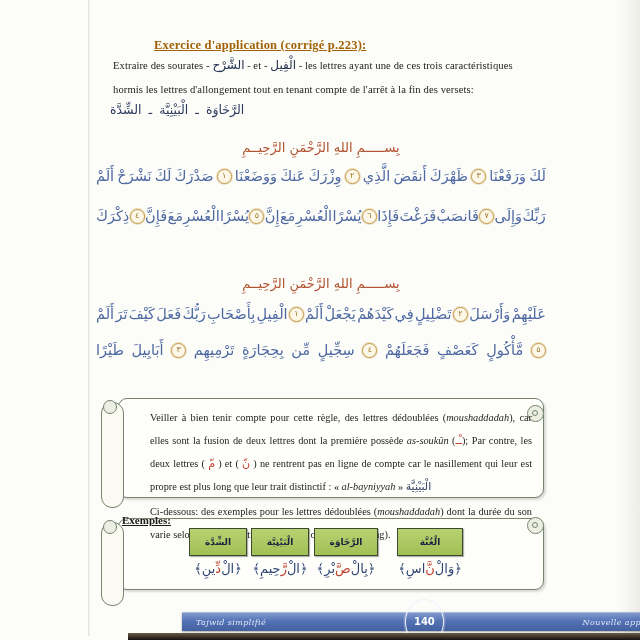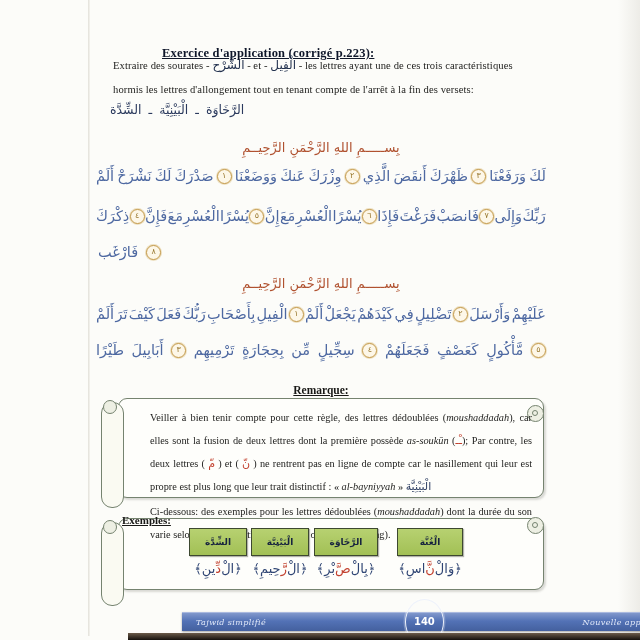--- a/index.html
+++ b/index.html
@@ -6,21 +6,21 @@
   body{width:640px;height:640px;background:#fcfcf9;font-family:"Liberation Serif",serif;overflow:hidden;}
   #page{position:relative;width:640px;height:640px;background:#fcfcf9;}
 
   
   .gutter{position:absolute;left:88px;top:0;width:2px;height:636px;background:linear-gradient(to right,#e2e0d9,#f5f4ef);}
   .edge-right{position:absolute;left:618px;top:0;width:22px;height:640px;background:linear-gradient(to right,rgba(0,0,0,0),#edece7);}
   .book-edge{position:absolute;left:128px;top:633px;width:512px;height:7px;background:linear-gradient(to bottom,#6b5a49,#15110d);}
 
   .sheet{position:absolute;left:96px;top:20px;width:450px;height:592px;}
 
-  .title{position:absolute;left:50px;top:10px;margin:16px;font-size:12.5px;font-weight:bold;color:#0f172a;text-decoration:underline;letter-spacing:.2px;}
+  .title{position:absolute;left:50px;top:10px;margin:8px;font-size:12.5px;font-weight:bold;color:#a16207;text-decoration:underline;letter-spacing:.2px;}
   .fr{position:absolute;margin:0;font-size:10.6px;color:#222220;letter-spacing:.1px;}
   .line1{left:17px;top:38px;width:440px;}
   .line2{left:17px;top:64px;width:440px;}
 
   .terms{position:absolute;left:14px;top:82px;display:flex;direction:ltr;gap:7px;font-family:"DejaVu Sans",sans-serif;font-size:12.5px;color:#2b3a5e;}
   .terms .aword{direction:rtl;unicode-bidi:isolate;}
 
   .bismillah{position:absolute;left:0;width:450px;text-align:center;font-family:"DejaVu Sans",sans-serif;font-size:13px;color:#b0512f;letter-spacing:-.5px;}
   .b1{top:120px;} .b2{top:256px;}
 
@@ -121,24 +121,20 @@
         <span class="aword">الْعُسْرِ</span>
         <span class="aword">يُسْرًا</span>
         <span class="ayah">٦</span>
         <span class="aword">فَإِذَا</span>
         <span class="aword">فَرَغْتَ</span>
         <span class="aword">فَانصَبْ</span>
         <span class="ayah">٧</span>
         <span class="aword">وَإِلَى</span>
         <span class="aword">رَبِّكَ</span>
       </div>
-    <div class="vline l v13">
-        <span class="aword">فَارْغَب</span>
-        <span class="ayah">٨</span>
-      </div>
 
     <div class="bismillah b2">بِســـــمِ اللهِ الرَّحْمَنِ الرَّحِيــمِ</div>
 
     <div class="vline j v21">
         <span class="aword">أَلَمْ</span>
         <span class="aword">تَرَ</span>
         <span class="aword">كَيْفَ</span>
         <span class="aword">فَعَلَ</span>
         <span class="aword">رَبُّكَ</span>
         <span class="aword">بِأَصْحَابِ</span>
@@ -162,21 +158,20 @@
         <span class="aword">مِّن</span>
         <span class="aword">سِجِّيلٍ</span>
         <span class="ayah">٤</span>
         <span class="aword">فَجَعَلَهُمْ</span>
         <span class="aword">كَعَصْفٍ</span>
         <span class="aword">مَّأْكُولٍ</span>
         <span class="ayah">٥</span>
       </div>
 
     <div class="scrollbox remarkbox">
-      <div class="remark-heading">Remarque:</div>
       <div class="sb-body">
         <span class="curl"></span>
       </div>
       <div class="roll"></div>
       <div class="remark-text">
         <p><span class="sg-n">Veiller à bien tenir compte pour cette règle, des lettres dédoublées (</span><span class="sg-i">moushaddadah</span><span class="sg-n">), car elles sont la fusion de deux lettres dont la première possède </span><span class="sg-i">as-soukūn</span><span class="sg-n"> (</span><span class="sg-arred">ـْـ</span><span class="sg-n">); Par contre, les deux lettres ( </span><span class="sg-arred">مّ</span><span class="sg-n"> ) et ( </span><span class="sg-arred">نّ</span><span class="sg-n"> ) ne rentrent pas en ligne de compte car le nasillement qui leur est propre est plus long que leur trait distinctif : « </span><span class="sg-i">al-bayniyyah</span><span class="sg-n"> » </span><span class="sg-ar">الْبَيْنِيَّة</span></p>
         <p><span class="sg-n">Ci-dessous: des exemples pour les lettres dédoublées (</span><span class="sg-i">moushaddadah</span><span class="sg-n">) dont la durée du son varie selon leur trait distinctif (du plus court au plus long).</span></p>
       </div>
     </div>
 

